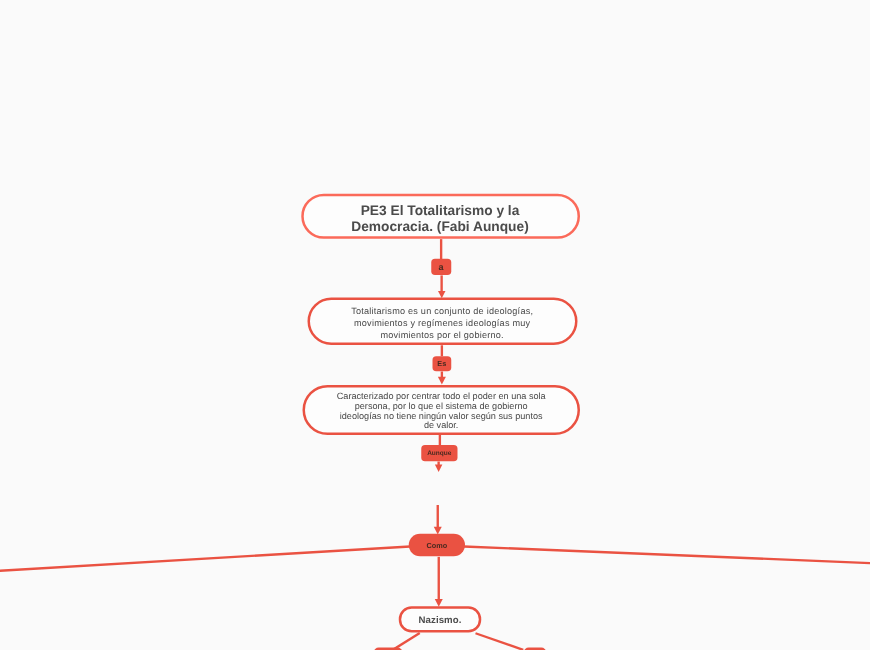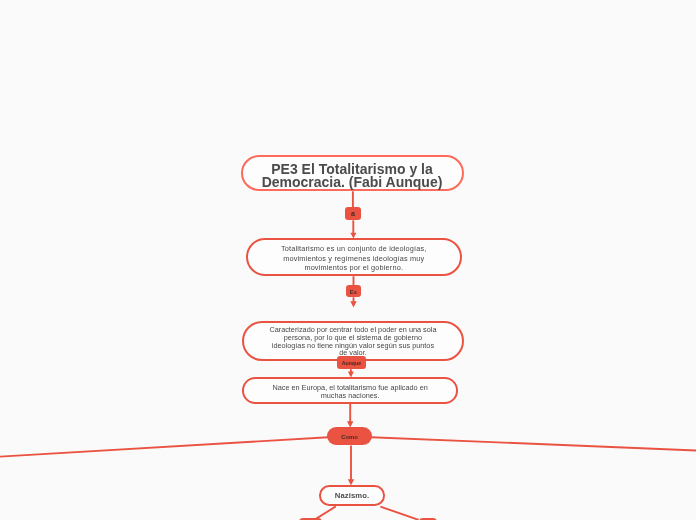--- a/index.html
+++ b/index.html
@@ -8,21 +8,21 @@
        font-family:"Liberation Sans",sans-serif;position:relative;
        -webkit-font-smoothing:antialiased;}
   #stage{position:absolute;left:0;top:0;width:696px;height:520px;overflow:hidden;}
   svg#edges{position:absolute;left:0;top:0;width:696px;height:520px;}
   .node{position:absolute;box-sizing:border-box;}
   .outline{background:#fdfdfd;border:2.1px solid #ea5242;}
   .fill{background:#ea5242;}
   .tblock{position:absolute;left:0;right:0;text-align:center;}
   .tblock span{display:block;white-space:nowrap;}
 
-  .root-txt{color:#4b4b4b;font-size:14px;font-weight:700;line-height:12.7px;}
+  .root-txt{color:#4b4b4b;font-size:11px;font-weight:700;line-height:12.7px;}
   .body-txt{color:#484848;font-size:7.3px;font-weight:400;line-height:9.1px;}
   .body-wide{letter-spacing:0.18px;text-align:center;}
   .lab-txt{color:#47291f;font-weight:700;}
   .naz-txt{color:#4b4b4b;font-size:7.7px;font-weight:700;line-height:9.5px;letter-spacing:0.07px;}
 </style>
 </head>
 <body>
 
 <div id="stage">
 
@@ -73,41 +73,35 @@
       <span>movimientos por el gobierno.</span>
     </div>
   </div>
 
   <div class="node fill" style="left:345.8px;top:284.8px;width:15.2px;height:12.4px;border-radius:3px;">
     <div class="tblock lab-txt" style="top:3.8px;font-size:5.8px;line-height:6.6px;">
       <span>Es</span>
     </div>
   </div>
 
-  <div class="node outline" style="left:242.2px;top:307.5px;width:221.5px;height:40.3px;border-radius:20.1px;margin-top:13px;">
+  <div class="node outline" style="left:242.2px;top:307.5px;width:221.5px;height:40.3px;border-radius:20.1px;">
     <div class="tblock body-txt" style="top:3.9px;line-height:7.6px;">
       <span>Caracterizado por centrar todo el poder en una sola</span>
       <span>persona, por lo que el sistema de gobierno</span>
       <span>ideologías no tiene ningún valor según sus puntos</span>
       <span>de valor.</span>
     </div>
   </div>
 
   <div class="node fill" style="left:337.2px;top:356px;width:28.4px;height:13.2px;border-radius:3px;">
     <div class="tblock lab-txt" style="top:3.9px;font-size:5.2px;line-height:6.0px;">
       <span>Aunque</span>
     </div>
   </div>
 
-  <div class="node outline" style="left:242.2px;top:377.3px;width:215.8px;height:26.6px;border-radius:13.3px;">
-    <div class="tblock body-txt" style="top:4.8px;line-height:7.4px;">
-      <span>Nace en Europa, el totalitarismo fue aplicado en</span>
-      <span>muchas naciones.</span>
-    </div>
-  </div>
 
   <div class="node fill" style="left:327px;top:427.2px;width:45px;height:18.2px;border-radius:9.1px;">
     <div class="tblock lab-txt" style="top:6.9px;font-size:5.85px;line-height:7.2px;">
       <span>Como</span>
     </div>
   </div>
 
   <div class="node outline" style="left:319px;top:485px;width:66px;height:20.6px;border-radius:10.3px;text-decoration:underline;">
     <div class="tblock naz-txt" style="top:4.4px;">
       <span>Nazismo.</span>

